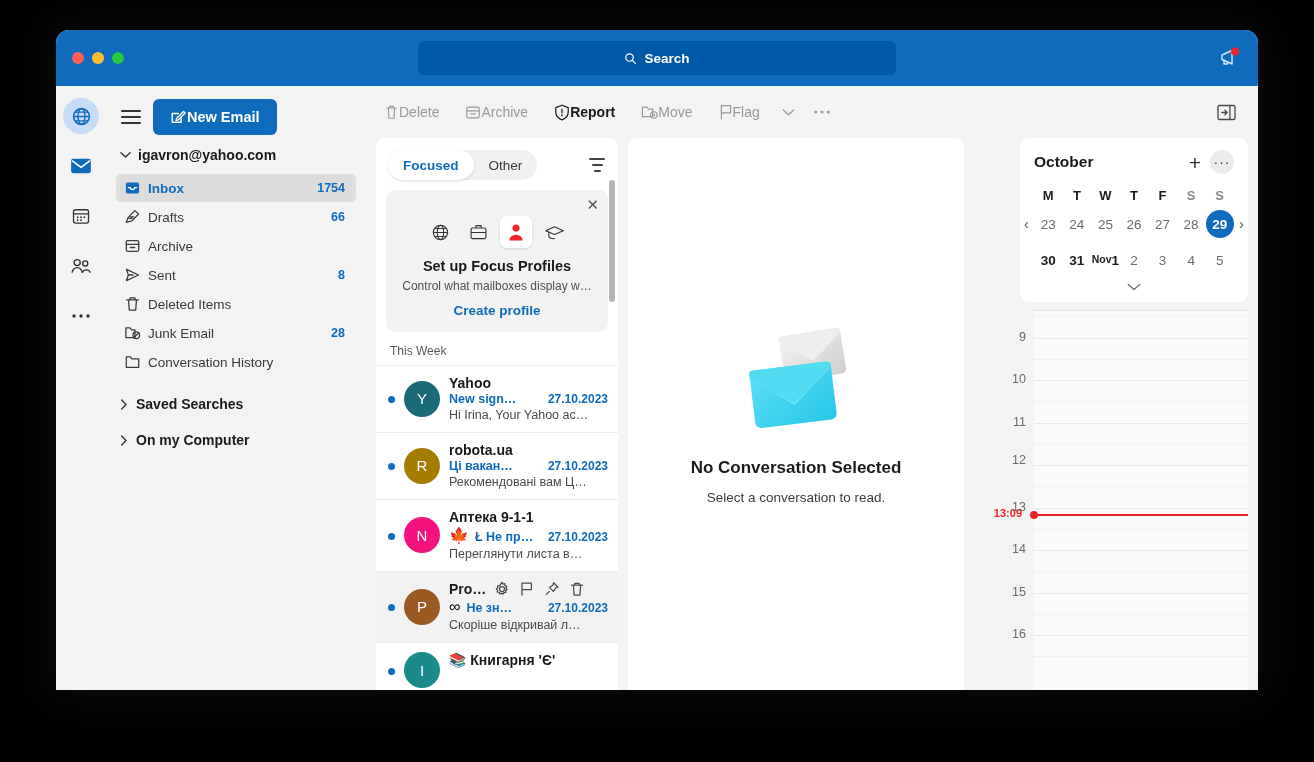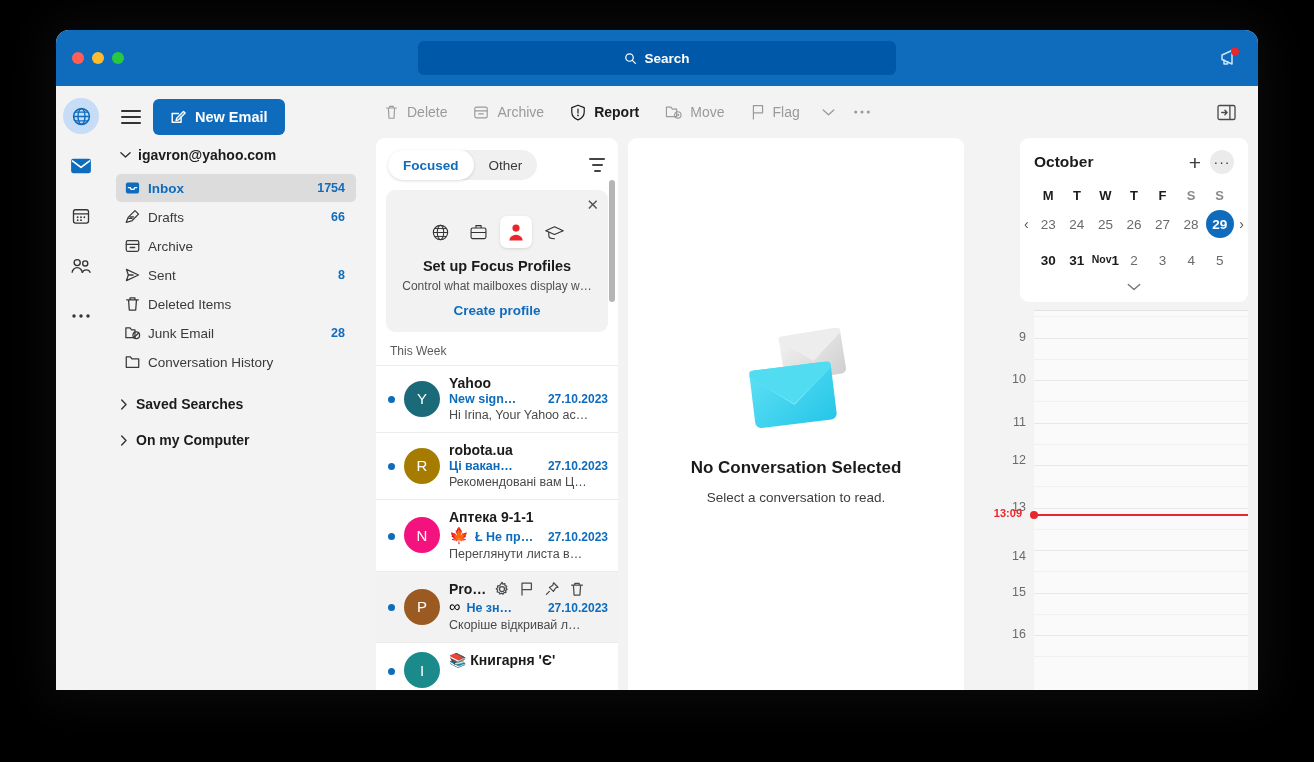--- a/index.html
+++ b/index.html
@@ -46,38 +46,38 @@
   .railbtn { width: 36px; height: 36px; border-radius: 50%; display: flex; align-items: center; justify-content: center; }
   .railbtn.sel { background: #c6dcf7; }
 
   
   .sidebar { width: 260px; padding: 13px 10px 0 10px; flex: none; }
   .sbtop { display: flex; align-items: center; gap: 12px; padding-left: 5px; }
   .hamb { width: 20px; height: 14px; display: flex; flex-direction: column; justify-content: space-between; }
   .hamb i { display: block; height: 1.6px; background: #333; border-radius: 1px; }
   .newmail {
     background: #0f6cbd; color: #fff; border: none; border-radius: 6px;
-    height: 36px; padding: 0 17px; display: flex; align-items: center; gap: 9px;
+    height: 36px; padding: 0 17px; display: flex; align-items: center; gap: 1px;
     font-size: 14.5px; font-weight: 700; font-family: inherit; cursor: pointer;
   }
   .acct { display: flex; align-items: center; gap: 7px; margin: 12px 0 6px 4px; font-size: 14px; font-weight: 700; color: #1b1b1b; }
   .folder {
     display: flex; align-items: center; gap: 10px; height: 28px;
     padding: 0 11px 0 32px; border-radius: 5px; margin-bottom: 1px;
     font-size: 13.5px; color: #3a3a3a;
   }
   .folder.sel { background: #dcdcdc; color: #0f6cbd; font-weight: 700; margin-top: 11px; }
   .folder .fname { flex: 1; }
   .folder .fcount { font-size: 12.5px; font-weight: 700; color: #0f6cbd; }
   .group { display: flex; align-items: center; gap: 8px; margin: 20px 0 0 4px; font-size: 14px; font-weight: 700; color: #1b1b1b; }
 
   
   .mainarea { flex: 1; display: flex; flex-direction: column; min-width: 0; }
   .toolbar { height: 52px; display: flex; align-items: center; gap: 6px; padding-left: 8px; }
-  .tbtn { display: flex; align-items: center; gap: 8px; height: 32px; padding: 0 10px; border-radius: 5px; font-size: 14px; color: #9a9a9a; }
+  .tbtn { display: flex; align-items: center; gap: 0; height: 32px; padding: 0 10px; border-radius: 5px; font-size: 14px; color: #9a9a9a; }
   .tbtn.active { color: #1b1b1b; font-weight: 700; }
   .tbtn.icononly { padding: 0 6px; }
   .tspacer { flex: 1; }
   .panel-toggle { margin-right: 16px; }
 
   .panes { flex: 1; display: flex; gap: 10px; padding: 0 10px 0 10px; min-height: 0; }
 
   
   .listpane { width: 242px; background: #fff; border-radius: 9px 9px 0 0; flex: none; display: flex; flex-direction: column; overflow: hidden; position: relative; }
   .tabsrow { display: flex; align-items: center; padding: 12px 12px 8px 12px; }
@@ -631,21 +631,21 @@
                 </svg>
               </div>
             </div>
             <div class="timegrid">
               <div class="hours" id="hours">
                   <div class="hourlbl" style="top:26.5px">9</div>
                   <div class="hourlbl" style="top:69px">10</div>
                   <div class="hourlbl" style="top:111.5px">11</div>
                   <div class="hourlbl" style="top:150px">12</div>
                   <div class="hourlbl" style="top:196.5px">13</div>
-                  <div class="hourlbl" style="top:246px">14</div>
+                  <div class="hourlbl" style="top:239px">14</div>
                   <div class="hourlbl" style="top:281.5px">15</div>
                   <div class="hourlbl" style="top:324px">16</div>
                   <div class="nowlbl" style="top:202.87500000000003px;right:12px">13:09</div>
                 </div>
               <div class="gridarea" id="gridarea">
                   <div class="gline half" style="top:5.25px"></div>
                   <div class="gline" style="top:26.5px"></div>
                   <div class="gline half" style="top:47.75px"></div>
                   <div class="gline" style="top:69px"></div>
                   <div class="gline half" style="top:90.25px"></div>

